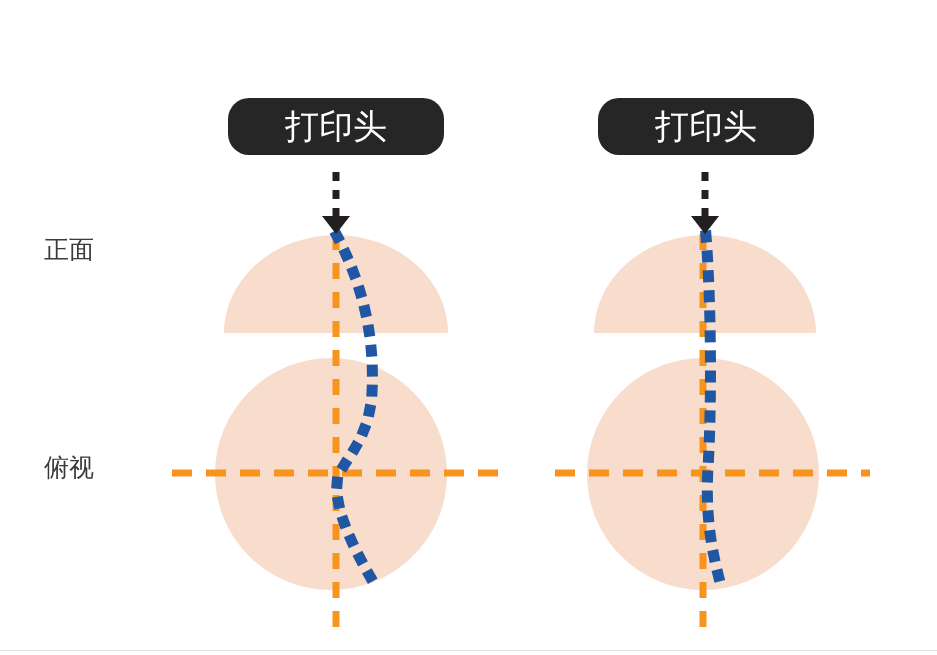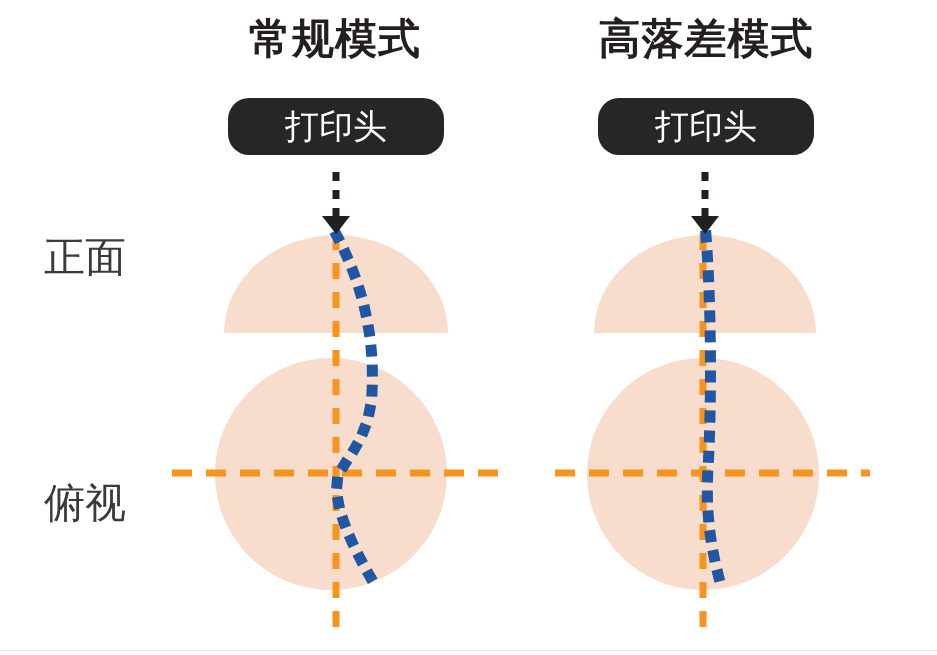--- a/index.html
+++ b/index.html
@@ -39,27 +39,27 @@
     text-align: center;
     height: 57px;
     white-space: nowrap;
     border-radius: 21px;
   }
   #head-box-left  { left: 228px; top: 98px; width: 216px; }
   #head-box-right { left: 598px; top: 98px; width: 216px; }
 
   .row-label {
     position: absolute;
-    font-size: 41px;
+    font-size: 25px;
     line-height: 1;
     color: #3a3a3a;
     white-space: nowrap;
   }
   #row-label-front { left: 44px; top: 237px; }
-  #row-label-top   { left: 44px; top: 455px; margin-top: 28px; }
+  #row-label-top   { left: 44px; top: 455px; }
 
   #svg-layer {
     position: absolute;
     left: 0; top: 0;
     width: 937px;
     height: 655px;
   }
   .bottom-rule {
     position: absolute;
     left: 0;
@@ -67,23 +67,21 @@
     width: 937px;
     height: 1px;
     background: #e2e2e2;
   }
 </style>
 </head>
 <body>
 
 <div id="stage" style="background: rgb(255, 255, 255);">
 
-  <div class="col-title" id="title-normal" style="color: rgb(35, 31, 32);">常规模式</div>
 
-  <div class="col-title" id="title-highdrop" style="color: rgb(35, 31, 32);">高落差模式</div>
 
   <div class="head-box" id="head-box-left" style="background: rgb(38, 38, 38); color: rgb(255, 255, 255);">打印头</div>
 
   <div class="head-box" id="head-box-right" style="background: rgb(38, 38, 38); color: rgb(255, 255, 255);">打印头</div>
 
   <div class="row-label" id="row-label-front" style="color: rgb(58, 58, 58);">正面</div>
 
   <div class="row-label" id="row-label-top" style="color: rgb(58, 58, 58);">俯视</div>
 
   <svg id="svg-layer" viewBox="0 0 937 655">

